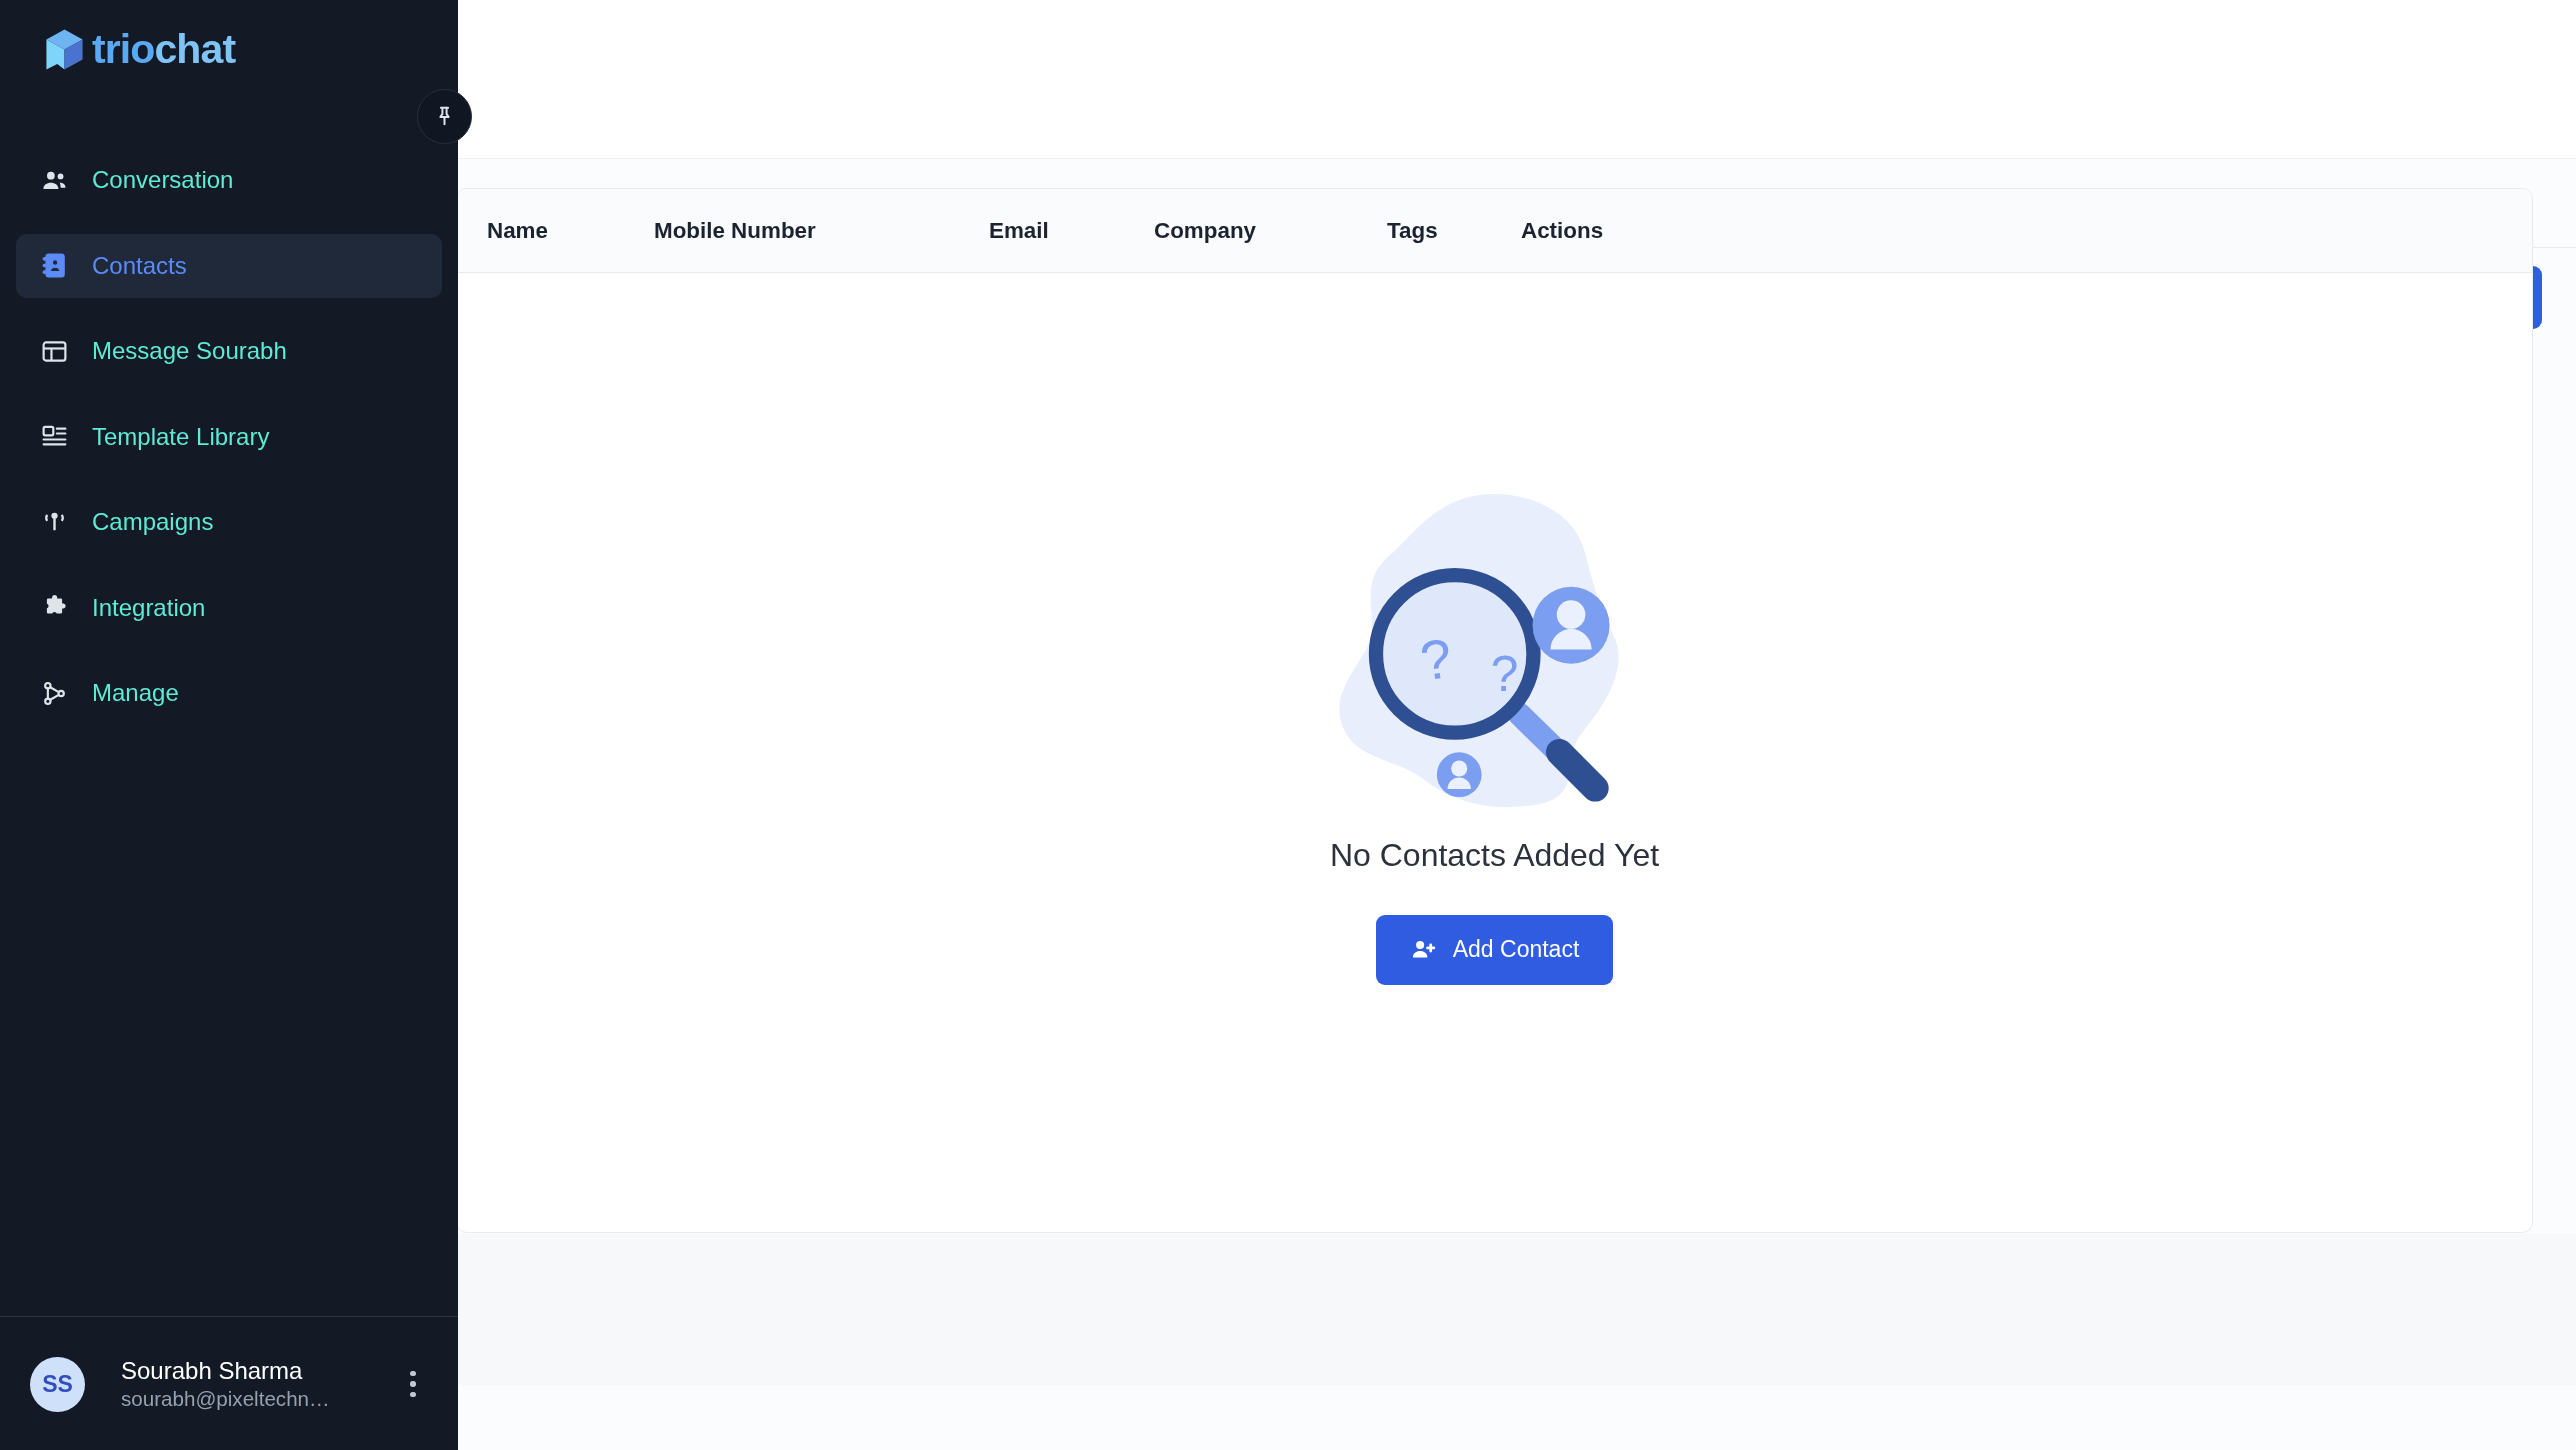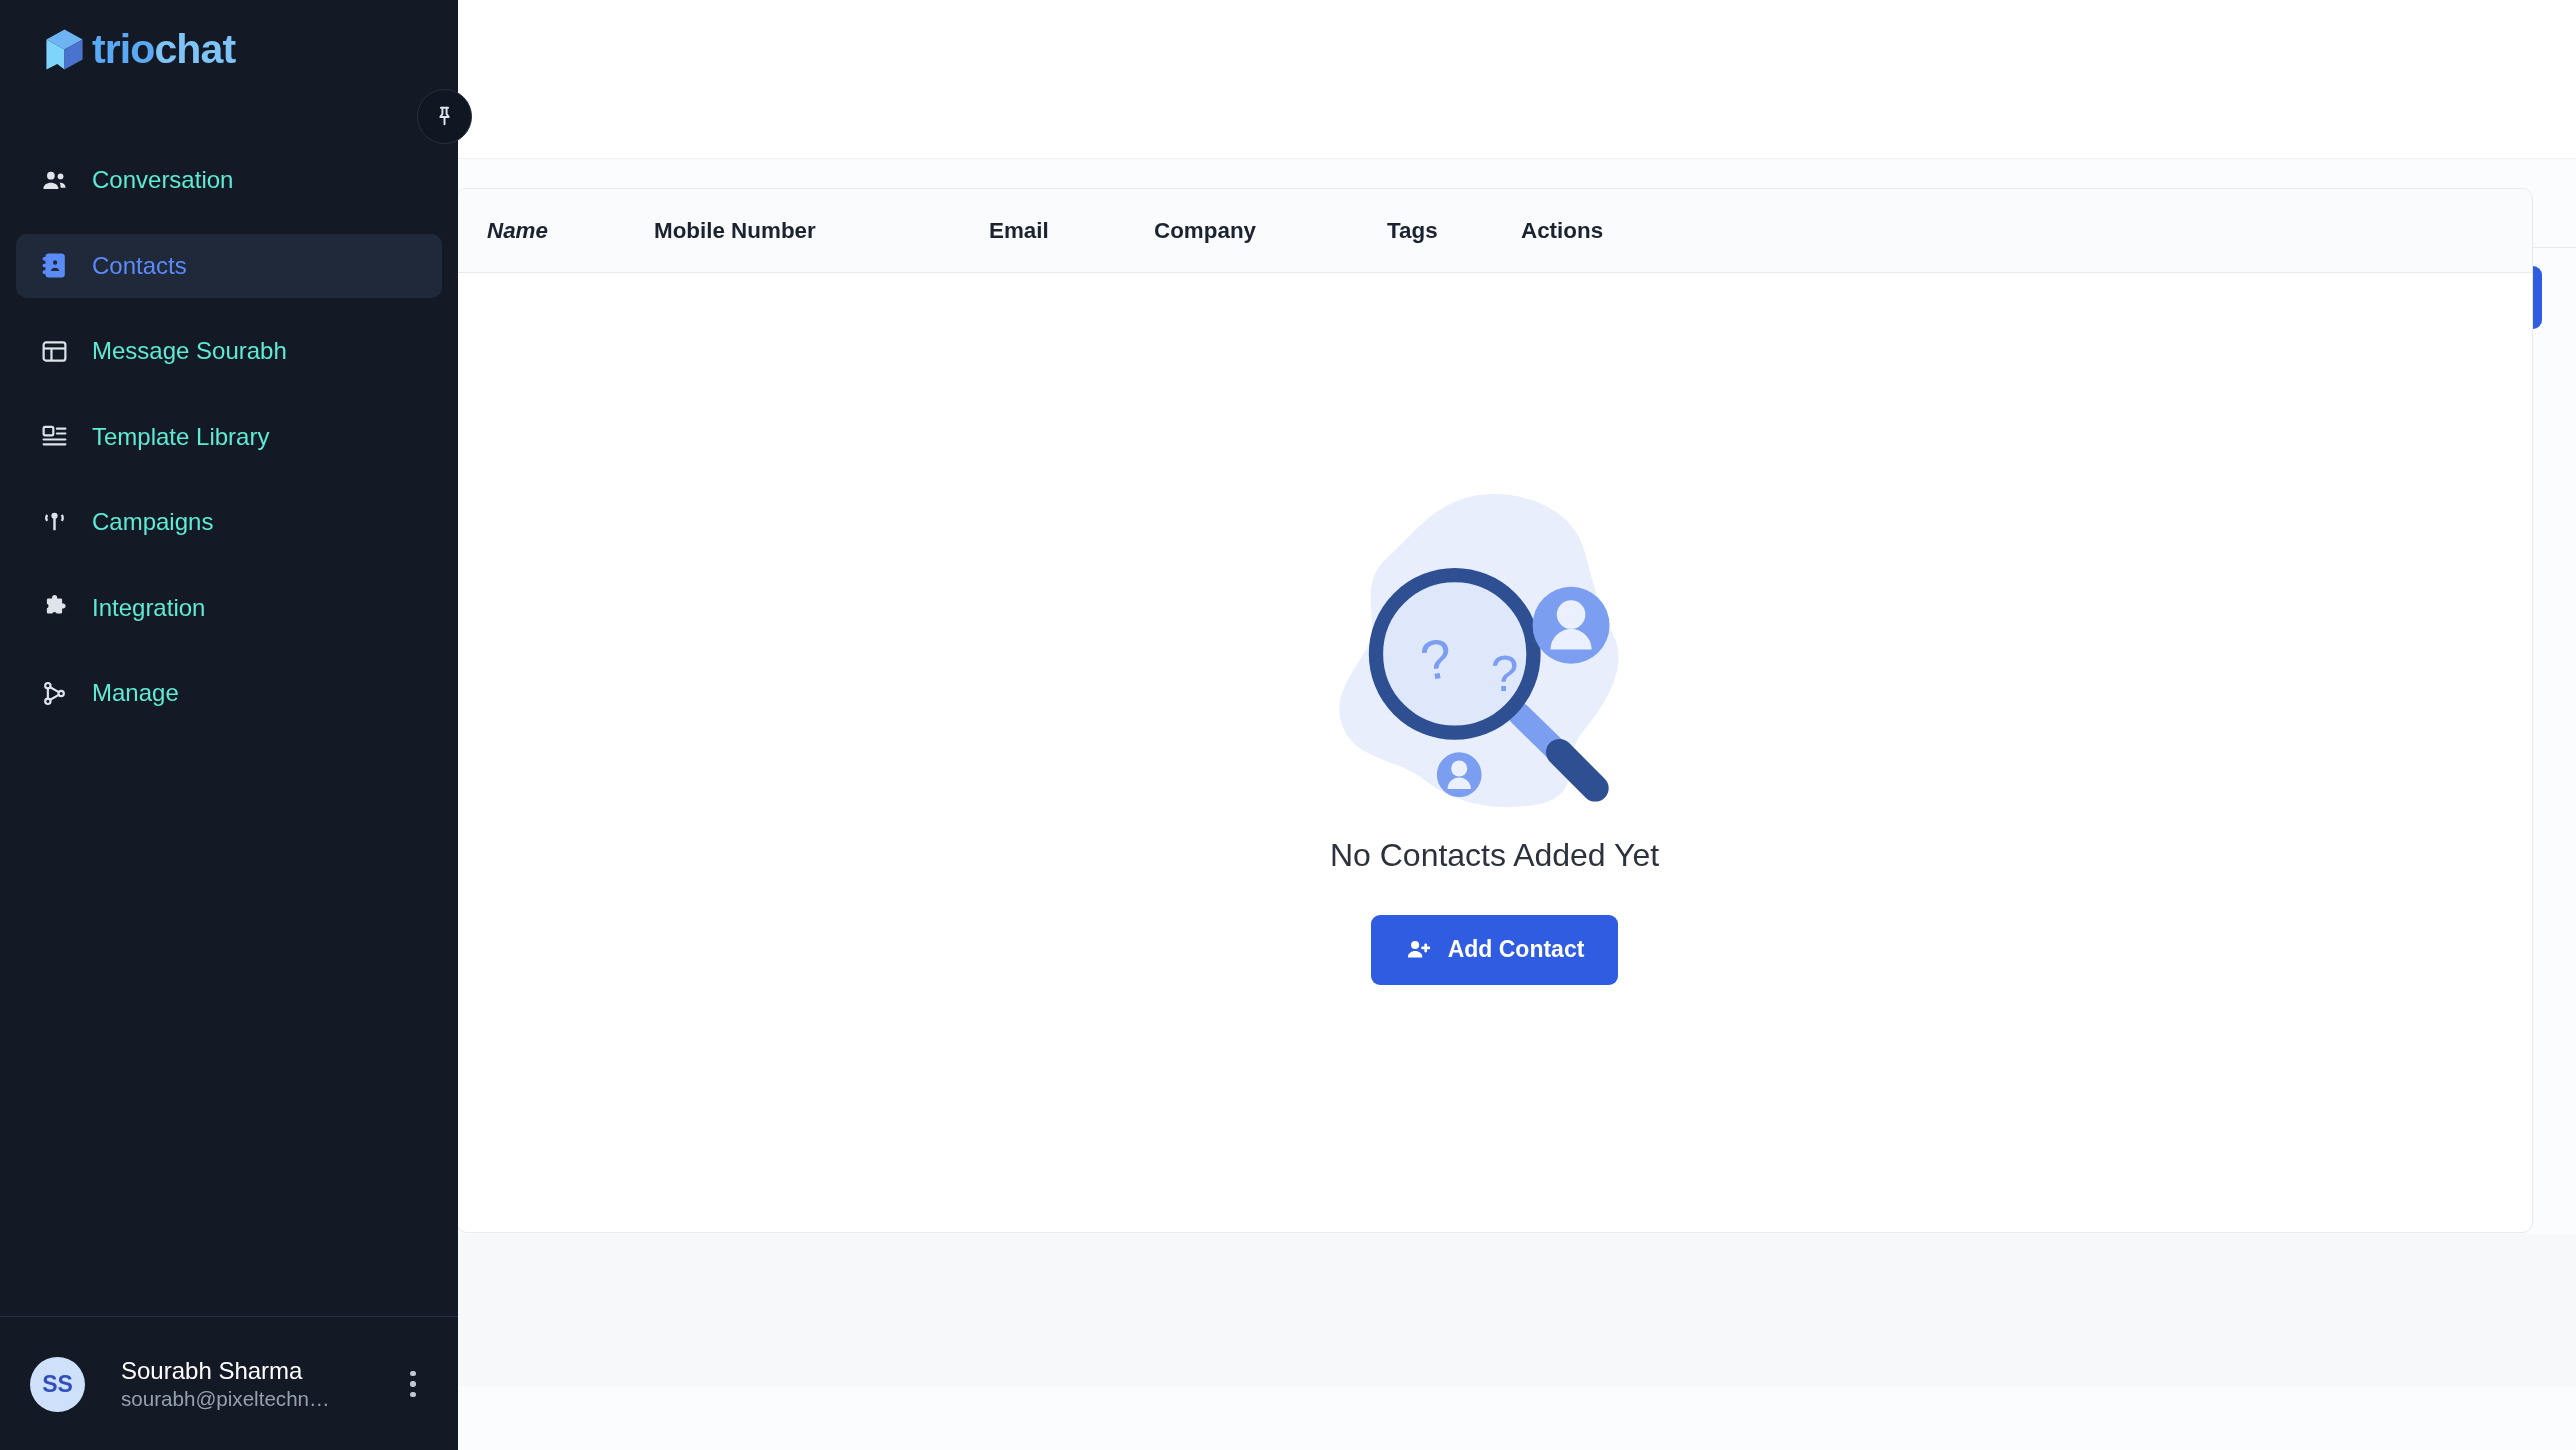--- a/index.html
+++ b/index.html
@@ -73,40 +73,40 @@
     background:#ffffff; border:0.9px solid #e6e9ed; border-radius:10.7px;
     overflow:hidden;
   }
   .thead {
     height:84px; display:flex; align-items:center;
     background:#fafbfc; border-bottom:0.9px solid #e6e9ed;
   }
   .th {
     font-size:22.4px; color:#1b2230; font-weight:bold; white-space:nowrap;
   }
-  .th.c-name   { width:197px; padding-left:30px;font-style:italic; }
+  .th.c-name   { width:197px; padding-left:30px; }
   .th.c-mobile { width:335px; }
   .th.c-email  { width:165px; }
   .th.c-company{ width:233px; }
   .th.c-tags   { width:134px; }
   .th.c-actions{ flex:1; }
 
   .empty-state {
     height:959px; display:flex; flex-direction:column;
     align-items:center; justify-content:center; gap:0;
     padding-bottom:54px;
   }
   .empty-illus { width:358px; height:349px; margin-bottom:21.5px; }
   .empty-title { font-size:32px; color:#2b323d; margin-bottom:41px; }
 
   .btn-add {
     display:inline-flex; align-items:center; gap:16px;
     background:#2f5ce0; color:#fff; font-size:23px;
     height:70px; padding:0 34px; border-radius:9px; cursor:pointer;
-    border:none; font-family:"Liberation Sans", sans-serif;font-weight:bold;
+    border:none; font-family:"Liberation Sans", sans-serif;
   }
 
   .footer-band {
     position:absolute; left:456px; top:1234px; width:2120px; height:152px;
     background:#f6f8fa;
   }
 
   
   #sidebar {
     position:absolute; left:0; top:0; width:458px; height:1451px;

